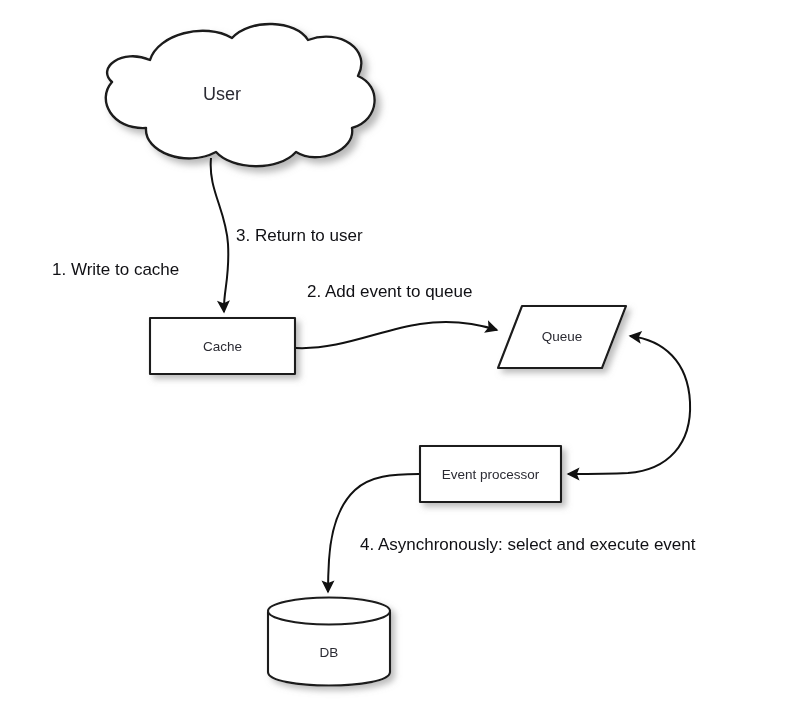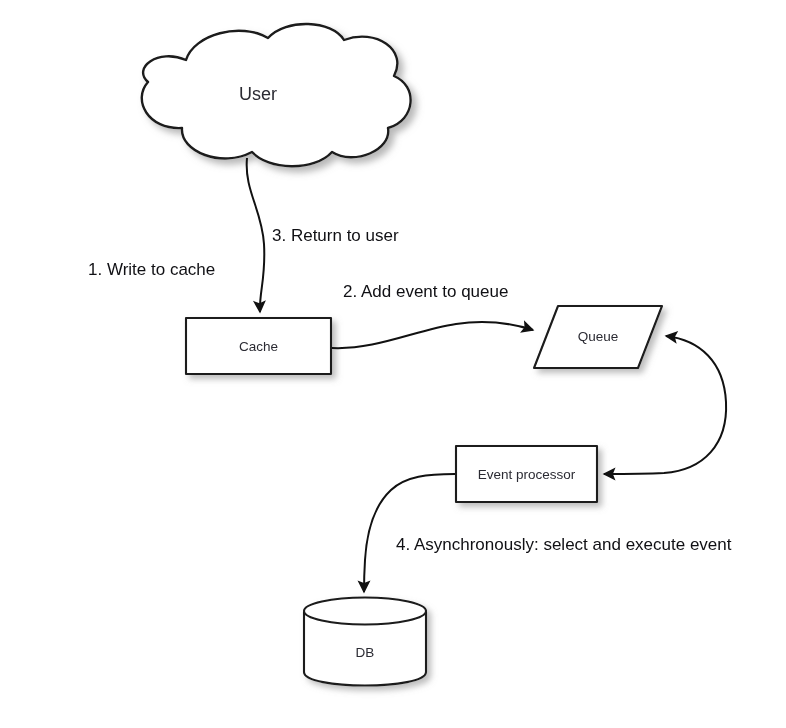--- a/index.html
+++ b/index.html
@@ -12,21 +12,20 @@
     width: 786px;
     height: 728px;
     font-family: "Liberation Sans", "DejaVu Sans", sans-serif;
     color: #000000;
     overflow: hidden;
   }
   #diagram-root {
     position: relative;
     width: 647px;
     height: 728px;
-    margin-left: 36px;
   }
   svg#diagram-canvas {
     position: absolute;
     top: 0;
     left: 0;
     width: 786px;
     height: 728px;
     display: block;
   }
   .node-shape {

